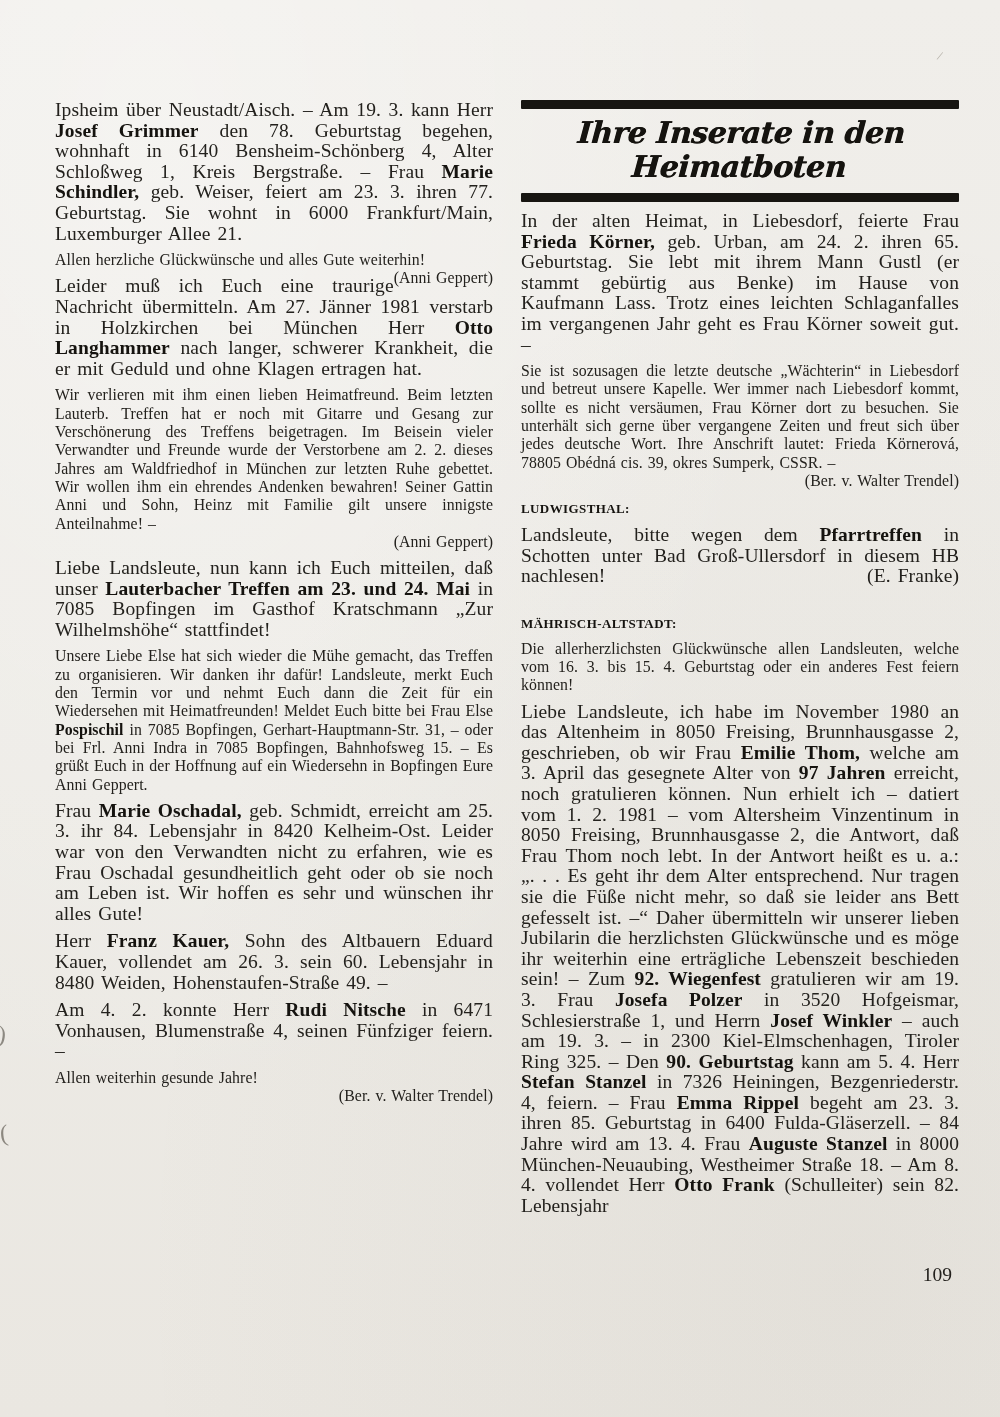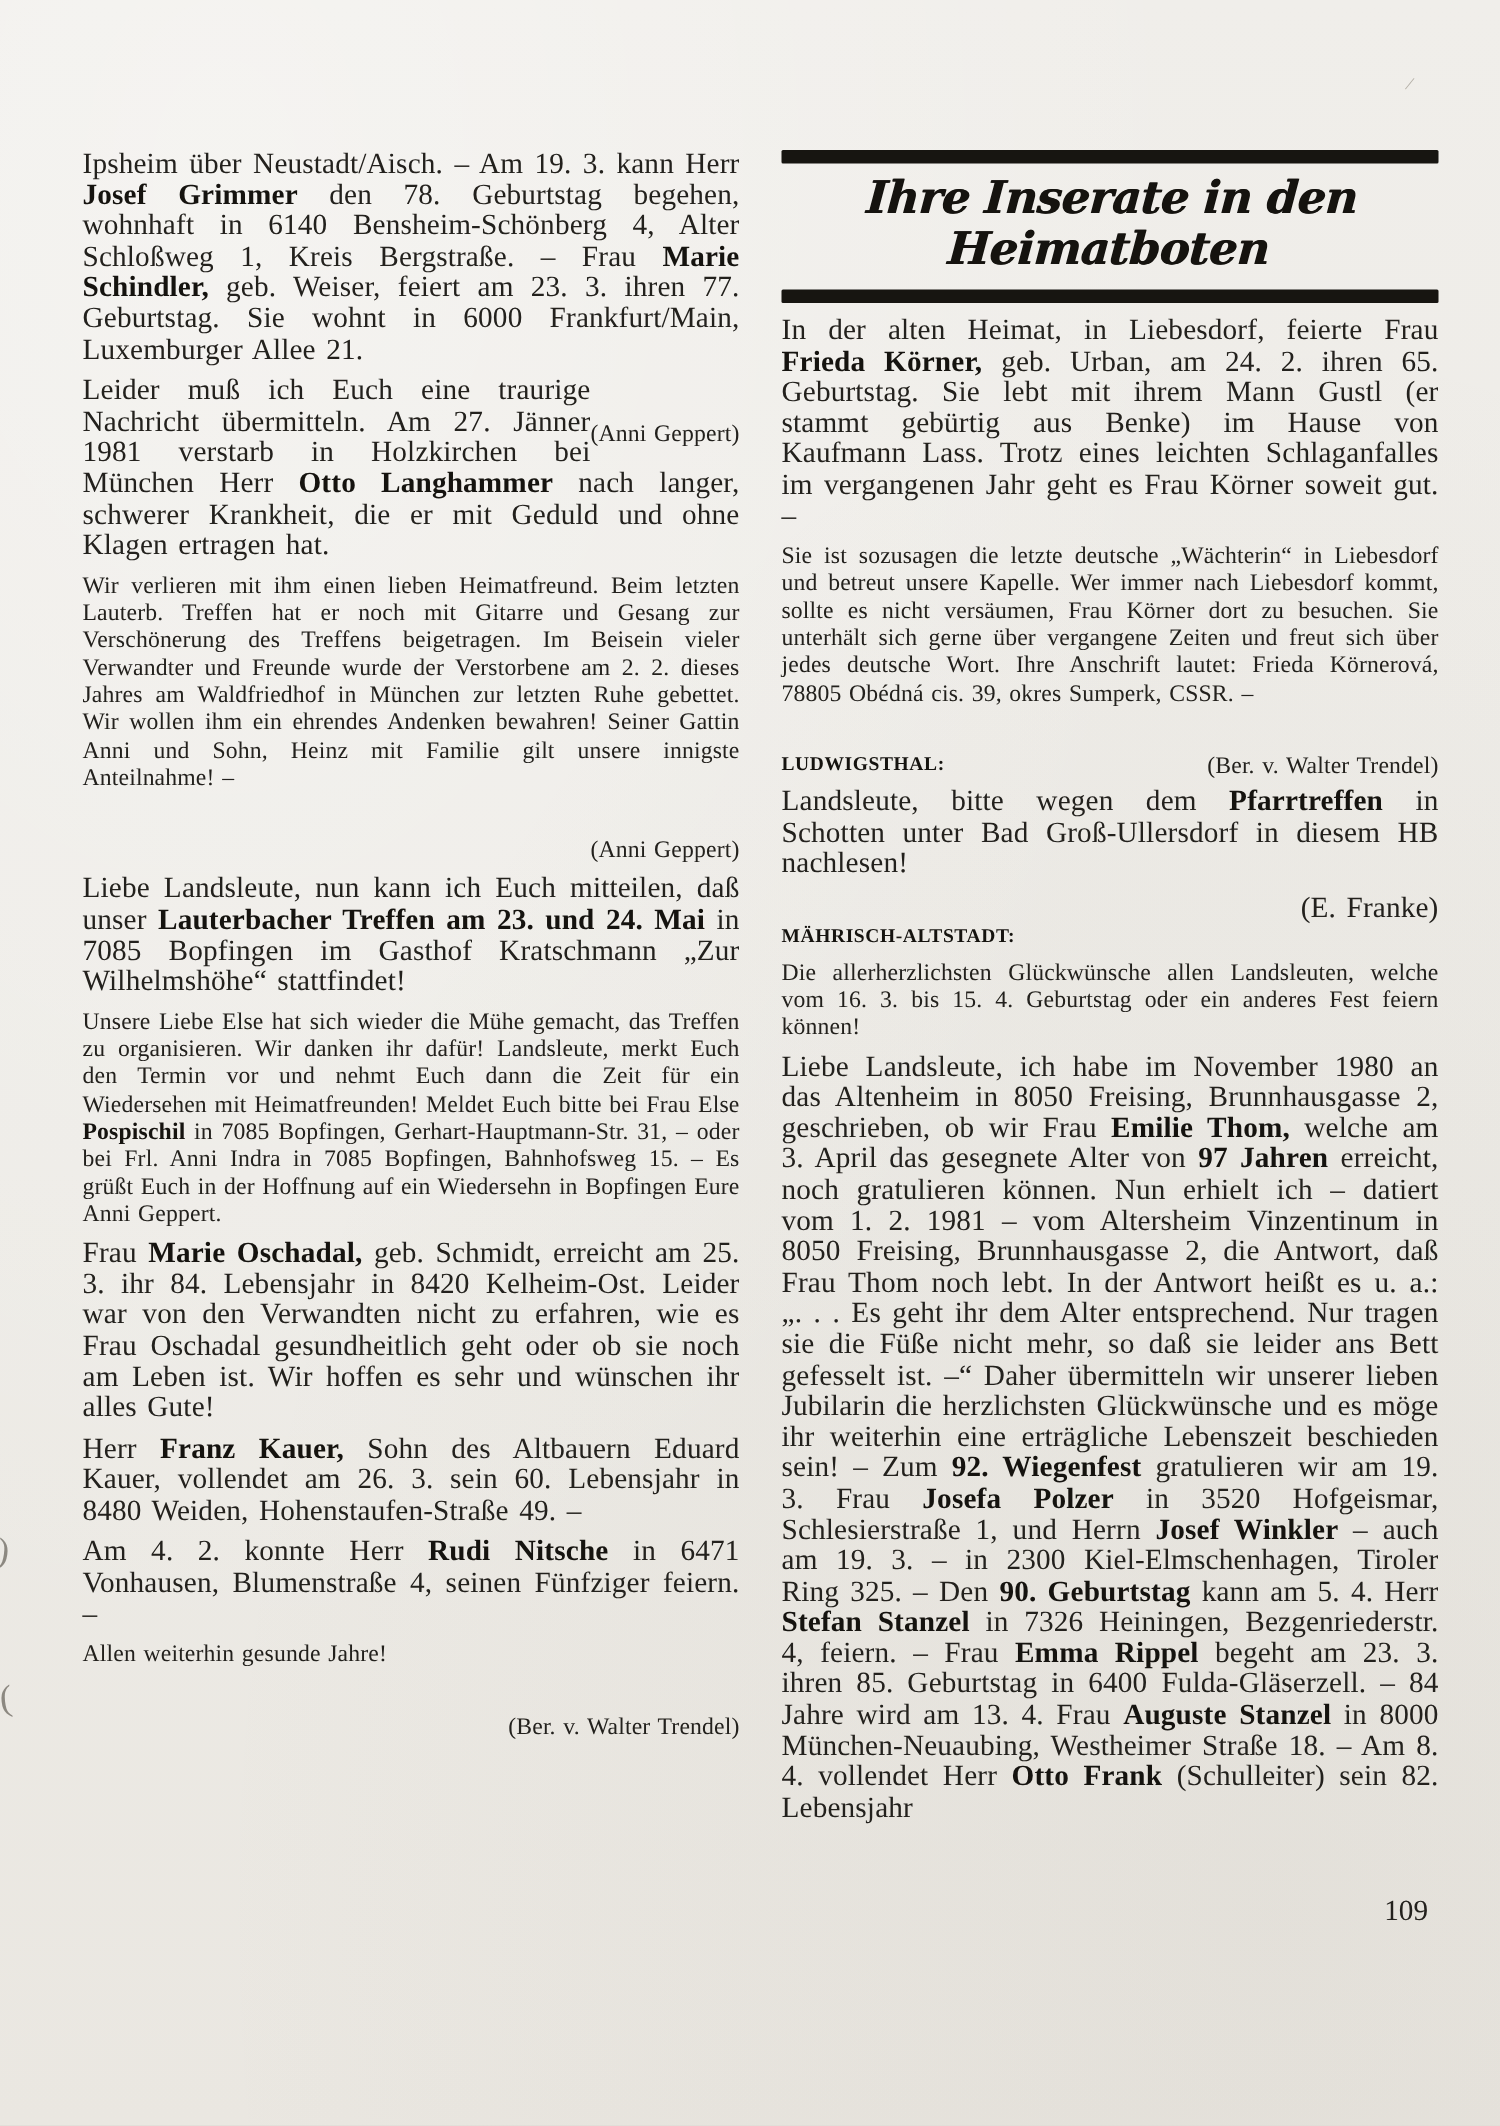--- a/index.html
+++ b/index.html
@@ -28,21 +28,21 @@
     letter-spacing:0.1px;
     hyphens:auto;
   }
   p.small{
     font-size:15.8px;
     line-height:18.3px;
     word-spacing:1px;
   }
   .b,{font-weight:bold;}
   .runs .b{font-weight:bold;color:#15130f;}
-  .attr{white-space:nowrap;margin-top:30px;}
+  .attr{white-space:nowrap;}
   .attr-float{float:right;}
   .attr-line{display:block;text-align:right;}
   .gap-lg{margin-bottom:17px;}
   .mb0{margin-bottom:0;}
 
   h3.heading{
     margin:29px 0 8px 0;
     font-size:13px;
     letter-spacing:0.4px;
     color:#15130f;
@@ -82,21 +82,21 @@
 </style>
 </head>
 <body>
 
 <div class="page">
 
   <div class="col col-left">
 
     <p class="para body"><span class="runs"><span>Ipsheim über Neustadt/Aisch. – Am 19. 3. kann Herr </span><span class="b">Josef Grimmer</span><span> den 78. Geburtstag begehen, wohnhaft in 6140 Bensheim-Schönberg 4, Alter Schloßweg 1, Kreis Bergstraße. – Frau </span><span class="b">Marie Schindler,</span><span> geb. Weiser, feiert am 23. 3. ihren 77. Geburtstag. Sie wohnt in 6000 Frankfurt/Main, Luxemburger Allee 21.</span></span></p>
 
-    <p class="para small"><span class="attr attr-float">(Anni Geppert)</span></p>
+    <p class="para small"><span class="runs"><span>Allen herzliche Glückwünsche und alles Gute weiterhin!</span></span><span class="attr attr-float">(Anni Geppert)</span></p>
 
     <p class="para body"><span class="runs"><span>Leider muß ich Euch eine traurige Nachricht übermitteln. Am 27. Jänner 1981 verstarb in Holzkirchen bei München Herr </span><span class="b">Otto Langhammer</span><span> nach langer, schwerer Krankheit, die er mit Geduld und ohne Klagen ertragen hat.</span></span></p>
 
     <p class="para small"><span class="runs"><span>Wir verlieren mit ihm einen lieben Heimatfreund. Beim letzten Lauterb. Treffen hat er noch mit Gitarre und Gesang zur Verschönerung des Treffens beigetragen. Im Beisein vieler Verwandter und Freunde wurde der Verstorbene am 2. 2. dieses Jahres am Waldfriedhof in München zur letzten Ruhe gebettet. Wir wollen ihm ein ehrendes Andenken bewahren! Seiner Gattin Anni und Sohn, Heinz mit Familie gilt unsere innigste Anteilnahme! –</span></span><span class="attr attr-line">(Anni Geppert)</span></p>
 
     <p class="para body"><span class="runs"><span>Liebe Landsleute, nun kann ich Euch mitteilen, daß unser </span><span class="b">Lauterbacher Treffen am 23. und 24. Mai</span><span> in 7085 Bopfingen im Gasthof Kratschmann „Zur Wilhelmshöhe“ stattfindet!</span></span></p>
 
     <p class="para small"><span class="runs"><span>Unsere Liebe Else hat sich wieder die Mühe gemacht, das Treffen zu organisieren. Wir danken ihr dafür! Landsleute, merkt Euch den Termin vor und nehmt Euch dann die Zeit für ein Wiedersehen mit Heimatfreunden! Meldet Euch bitte bei Frau Else </span><span class="b">Pospischil</span><span> in 7085 Bopfingen, Gerhart-Hauptmann-Str. 31, – oder bei Frl. Anni Indra in 7085 Bopfingen, Bahnhofsweg 15. – Es grüßt Euch in der Hoffnung auf ein Wiedersehn in Bopfingen Eure Anni Geppert.</span></span></p>
 
 

